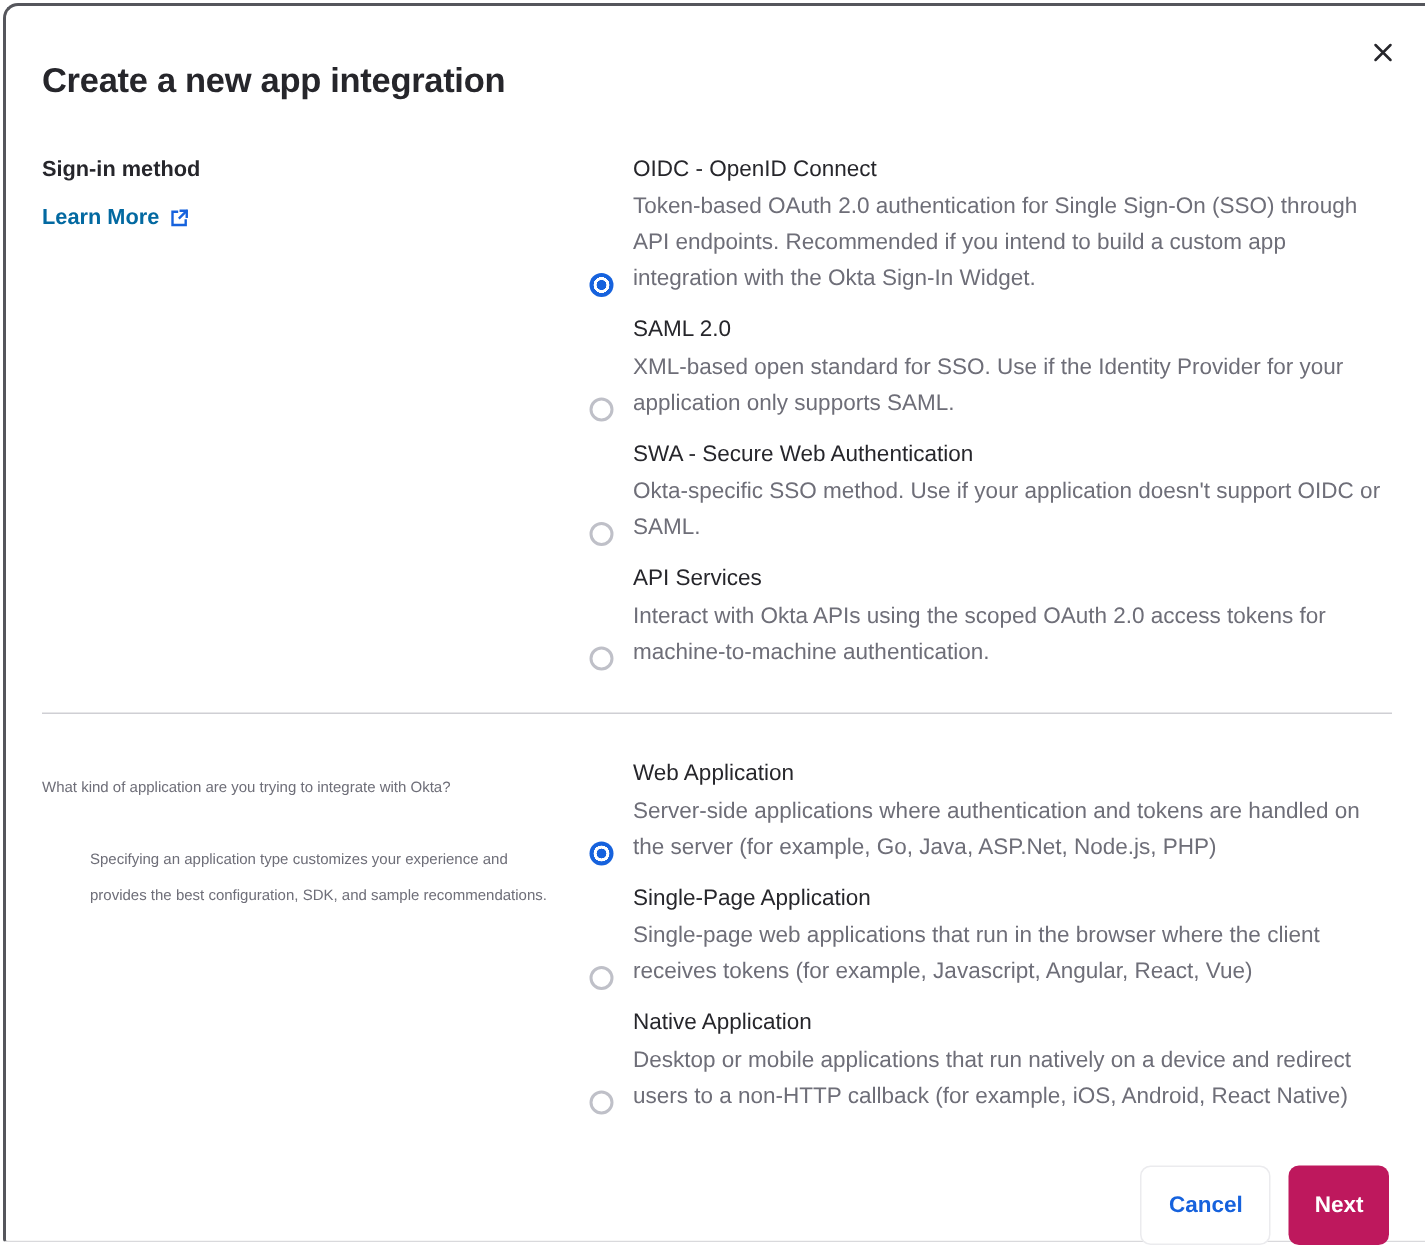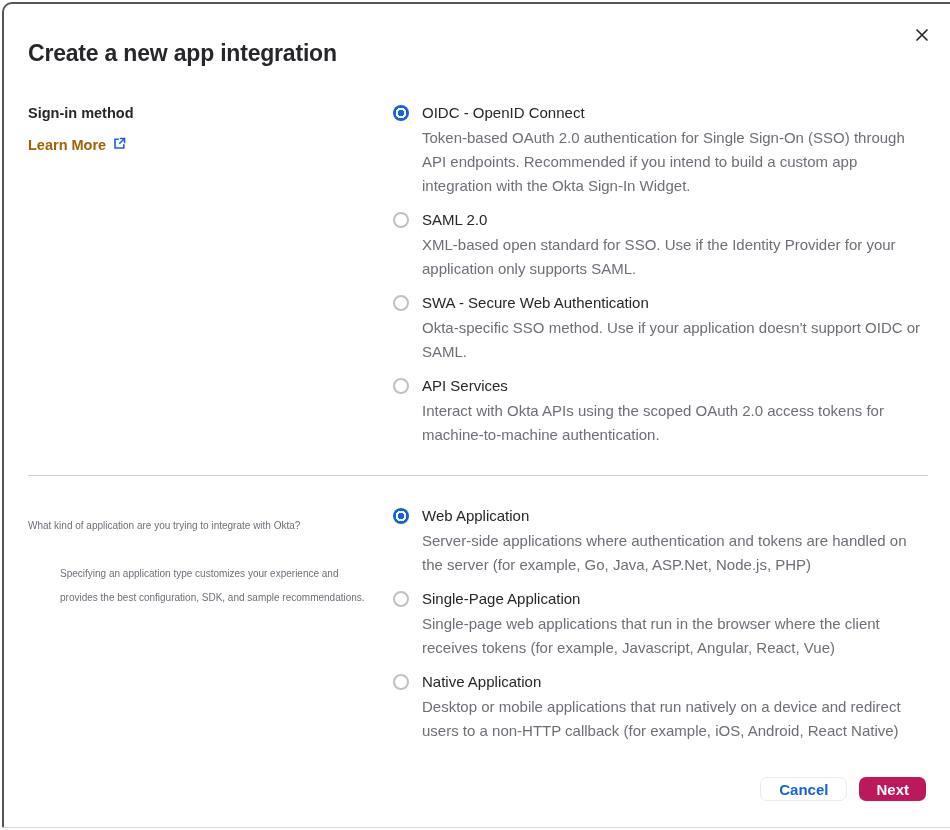--- a/index.html
+++ b/index.html
@@ -55,33 +55,34 @@
   .side-para {
     margin: 10px 0 0 0;
     font-size: 10px;
     color: #6e6e78;
     line-height: 24px;
   }
   .side-para + .side-para { margin-top: 24px; margin-left: 32px; }
   .learn-more {
     margin-top: 12px;
     display: inline-flex;
-    align-items: flex-start;
+    align-items: center;
     gap: 7px;
     font-size: 14.5px;
     font-weight: 700;
-    color: #a16207;
+    color: #0369a1;
     text-decoration: none;
     cursor: pointer;
   }
   .option {
     display: flex;
     gap: 13px;
     margin-bottom: 10px;
     cursor: pointer;
+    align-items: flex-end;
   }
   .radio {
     flex: 0 0 16px;
     width: 16px; height: 16px;
     border-radius: 50%;
     margin-top: 4px;
     cursor: pointer;
   }
   .radio.unselected {
     border: 2px solid #bfc0c8;
@@ -109,21 +110,21 @@
   }
   .footer {
     display: flex;
     justify-content: flex-end;
     align-items: center;
     gap: 12px;
     padding: 0 28px;
     margin-top: 24px;
   }
   .btn {
-    height: 24px;
+    height: 53px;
     border-radius: 7px;
     font-family: "Liberation Sans", sans-serif;
     font-size: 15px;
     font-weight: 700;
     cursor: pointer;
   }
   .btn-cancel {
     background: #fff;
     border: 1px solid #ebebee;
     color: #1662dd;

